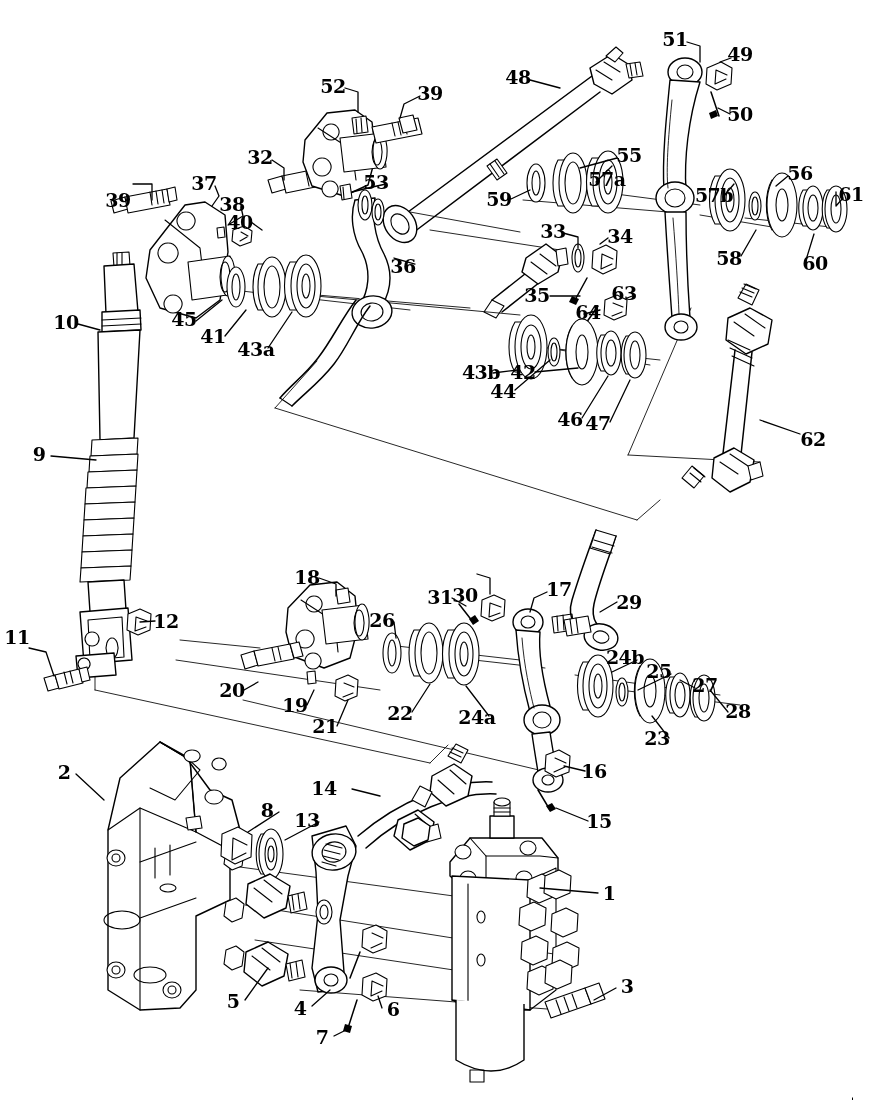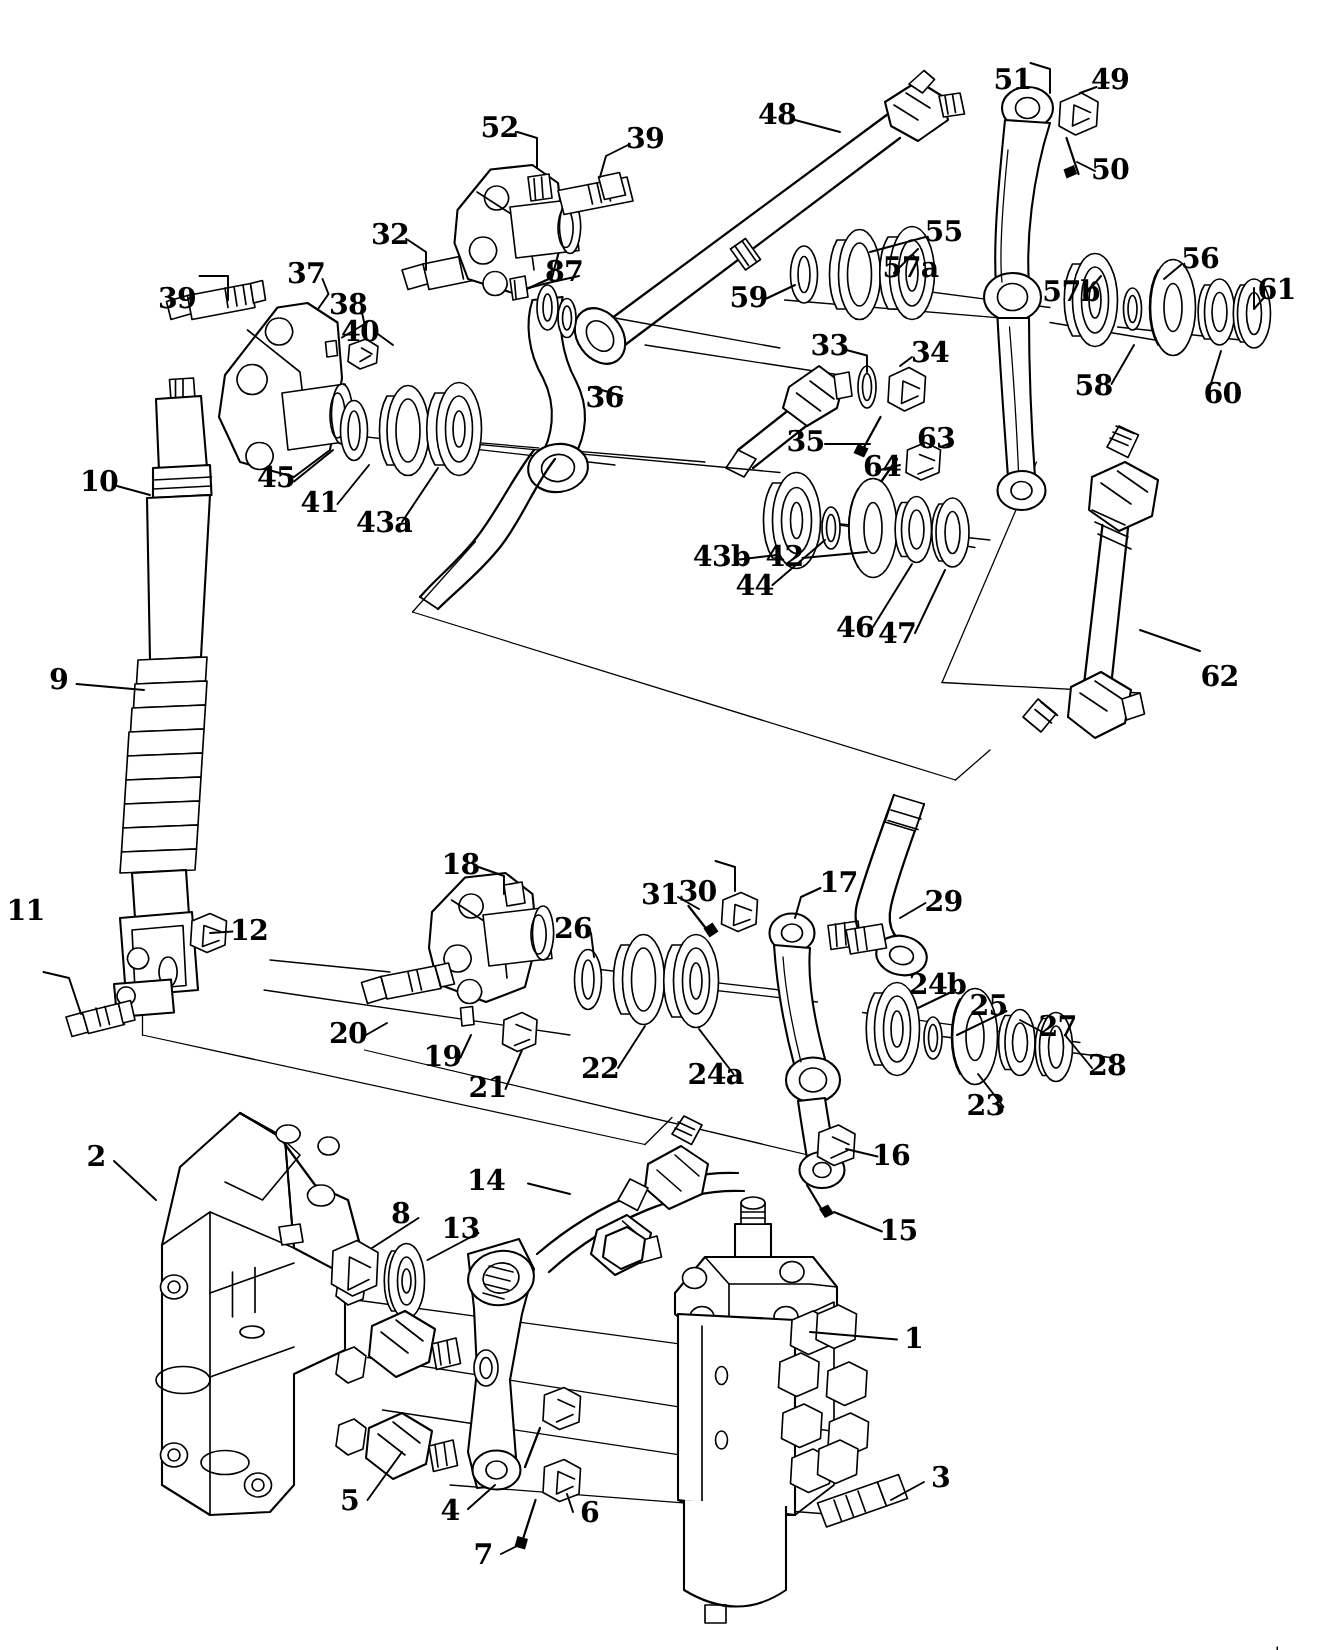--- a/index.html
+++ b/index.html
@@ -626,21 +626,21 @@
       <div class="lbl" style="left: 609px; top: 893px;">1</div>
       <div class="lbl" style="left: 64px; top: 772px;">2</div>
       <div class="lbl" style="left: 627px; top: 986px;">3</div>
       <div class="lbl" style="left: 300px; top: 1008px;">4</div>
       <div class="lbl" style="left: 233px; top: 1001px;">5</div>
       <div class="lbl" style="left: 393px; top: 1009px;">6</div>
       <div class="lbl" style="left: 322px; top: 1037px;">7</div>
       <div class="lbl" style="left: 267px; top: 810px;">8</div>
       <div class="lbl" style="left: 39px; top: 454px;">9</div>
       <div class="lbl" style="left: 66px; top: 322px;">10</div>
-      <div class="lbl" style="left: 17px; top: 608px; text-align: center;">11</div>
+      <div class="lbl" style="left: 17px; top: 637px; text-align: center;">11</div>
       <div class="lbl" style="left: 166px; top: 621px;">12</div>
       <div class="lbl" style="left: 307px; top: 820px;">13</div>
       <div class="lbl" style="left: 324px; top: 788px;">14</div>
       <div class="lbl" style="left: 599px; top: 821px;">15</div>
       <div class="lbl" style="left: 594px; top: 771px;">16</div>
       <div class="lbl" style="left: 559px; top: 589px;">17</div>
       <div class="lbl" style="left: 307px; top: 577px;">18</div>
       <div class="lbl" style="left: 295px; top: 705px;">19</div>
       <div class="lbl" style="left: 232px; top: 690px;">20</div>
       <div class="lbl" style="left: 325px; top: 726px;">21</div>
@@ -668,32 +668,32 @@
       <div class="lbl" style="left: 523px; top: 372px;">42</div>
       <div class="lbl" style="left: 256px; top: 349px;">43a</div>
       <div class="lbl" style="left: 481px; top: 372px;">43b</div>
       <div class="lbl" style="left: 503px; top: 391px;">44</div>
       <div class="lbl" style="left: 184px; top: 319px;">45</div>
       <div class="lbl" style="left: 570px; top: 419px;">46</div>
       <div class="lbl" style="left: 598px; top: 423px;">47</div>
       <div class="lbl" style="left: 518px; top: 77px;">48</div>
       <div class="lbl" style="left: 740px; top: 54px;">49</div>
       <div class="lbl" style="left: 740px; top: 114px;">50</div>
-      <div class="lbl" style="left: 675px; top: 39px; margin-top: 15px;">51</div>
+      <div class="lbl" style="left: 675px; top: 39px;">51</div>
       <div class="lbl" style="left: 333px; top: 86px;">52</div>
-      <div class="lbl" style="left: 376px; top: 182px;">87</div>
+      <div class="lbl" style="left: 376px; top: 182px;">53</div>
       <div class="lbl" style="left: 430px; top: 93px;">39</div>
       <div class="lbl" style="left: 629px; top: 155px;">55</div>
       <div class="lbl" style="left: 800px; top: 173px;">56</div>
       <div class="lbl" style="left: 607px; top: 179px;">57a</div>
       <div class="lbl" style="left: 714px; top: 195px;">57b</div>
       <div class="lbl" style="left: 729px; top: 258px;">58</div>
       <div class="lbl" style="left: 499px; top: 199px;">59</div>
       <div class="lbl" style="left: 815px; top: 263px;">60</div>
       <div class="lbl" style="left: 851px; top: 194px;">61</div>
-      <div class="lbl" style="left: 813px; top: 452px;">62</div>
+      <div class="lbl" style="left: 813px; top: 439px;">62</div>
       <div class="lbl" style="left: 624px; top: 293px;">63</div>
       <div class="lbl" style="left: 588px; top: 312px;">64</div>
     </div>
 
   <div id="drawing-number">26751</div>
 
 </div>
 
 </body></html>

